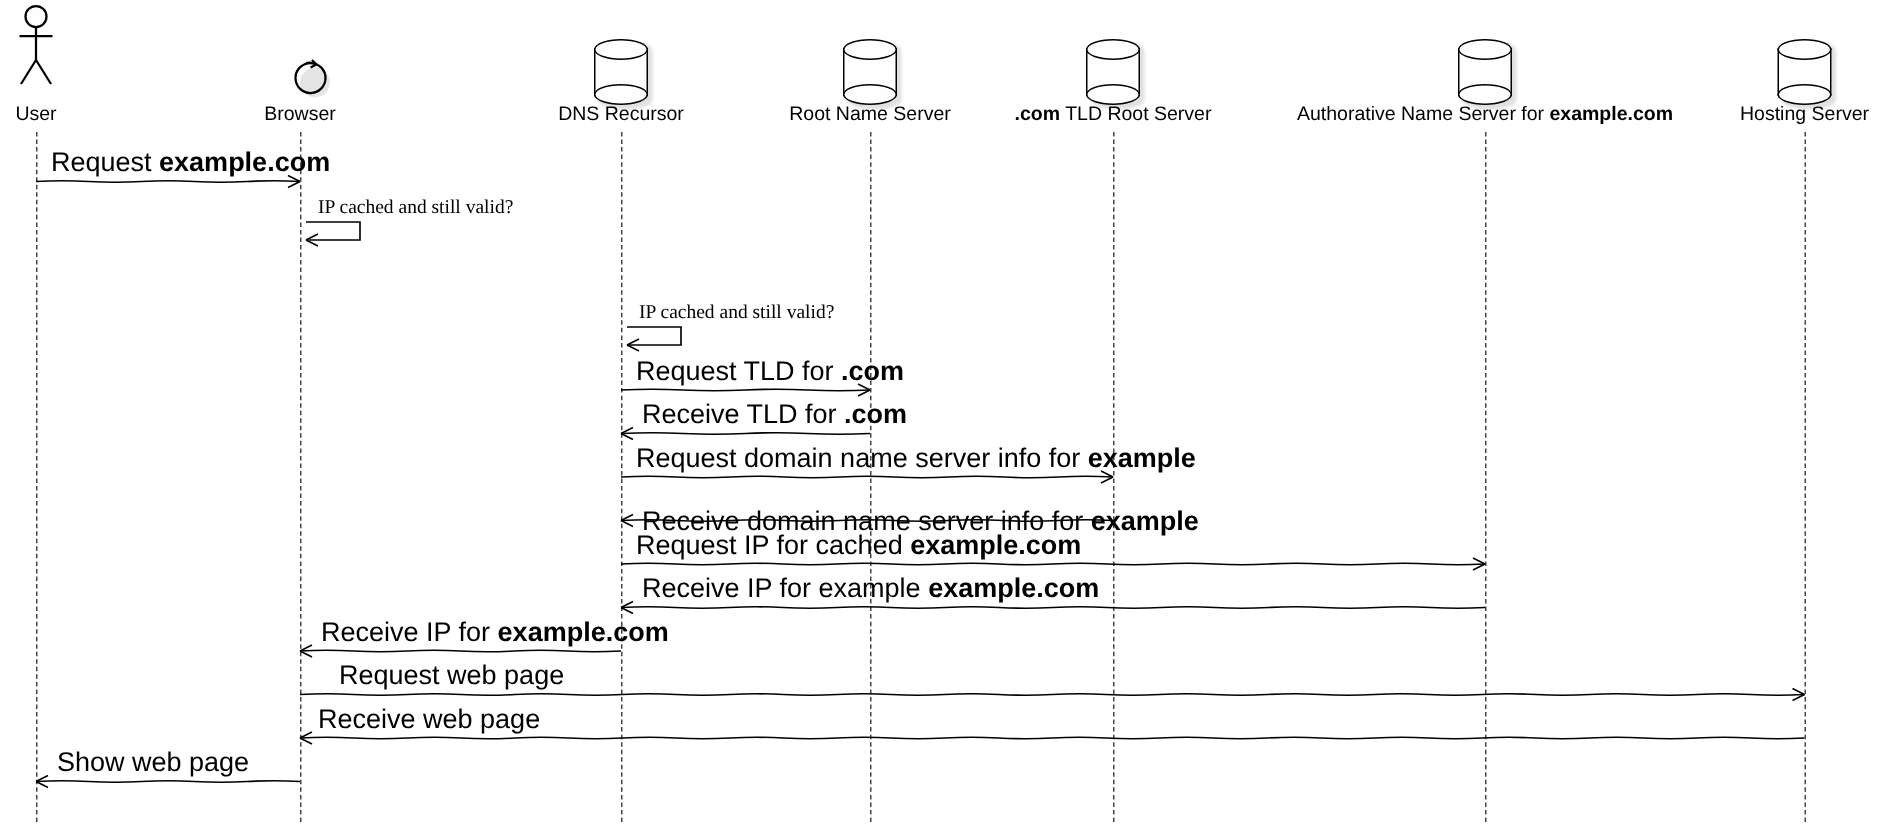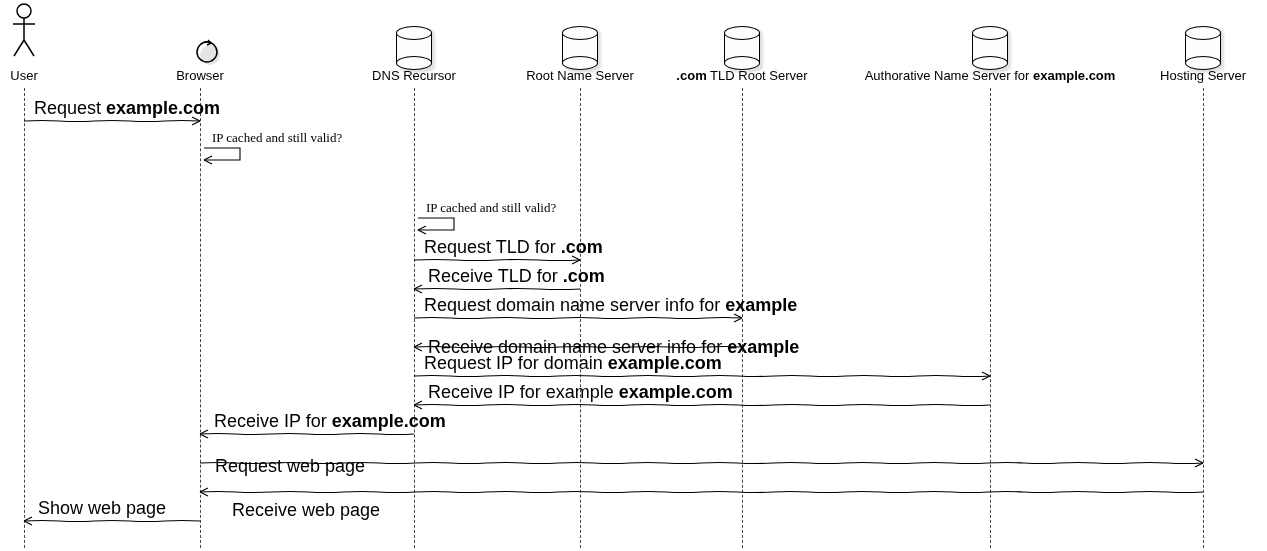--- a/index.html
+++ b/index.html
@@ -275,21 +275,21 @@
         <path d="M 0 5 L 8 1 M 0 5 L 8 9" fill="none" stroke="#000" stroke-width="1.1"></path>
       </svg>
       <div class="text" style="left: 14px; margin-top: 13px;"><span><span>Receive domain name server info for </span><b>example</b></span></div>
     </div>
 
   <div class="msg" style="left: 414px; top: 371px; width: 576px;">
       <svg width="576" height="16">
         <path d="M 0 5 Q 18 4 36 5 Q 54 6 72 5 Q 90 4 108 5 Q 126 6 144 5 Q 162 4 180 5 Q 198 6 216 5 Q 234 4 252 5 Q 270 6 288 5 Q 306 4 324 5 Q 342 6 360 5 Q 378 4 396 5 Q 414 6 432 5 Q 450 4 468 5 Q 486 6 504 5 Q 522 4 540 5 Q 558 6 576 5" fill="none" stroke="#000" stroke-width="1.1"></path>
         <path d="M 576 5 L 568 1 M 576 5 L 568 9" fill="none" stroke="#000" stroke-width="1.1"></path>
       </svg>
-      <div class="text" style="left: 10px;"><span><span>Request IP for domain </span><b>example.com</b></span></div>
+      <div class="text" style="left: 10px;"><span><span>Request IP for cached </span><b>example.com</b></span></div>
     </div>
   <div class="msg" style="left: 414px; top: 400px; width: 576px;">
       <svg width="576" height="16">
         <path d="M 0 5 Q 18 4 36 5 Q 54 6 72 5 Q 90 4 108 5 Q 126 6 144 5 Q 162 4 180 5 Q 198 6 216 5 Q 234 4 252 5 Q 270 6 288 5 Q 306 4 324 5 Q 342 6 360 5 Q 378 4 396 5 Q 414 6 432 5 Q 450 4 468 5 Q 486 6 504 5 Q 522 4 540 5 Q 558 6 576 5" fill="none" stroke="#000" stroke-width="1.1"></path>
         <path d="M 0 5 L 8 1 M 0 5 L 8 9" fill="none" stroke="#000" stroke-width="1.1"></path>
       </svg>
       <div class="text" style="left: 14px;"><span><span>Receive IP for example </span><b>example.com</b></span></div>
     </div>
 
   <div class="msg" style="left: 200px; top: 429px; width: 214px;">
@@ -298,28 +298,28 @@
         <path d="M 0 5 L 8 1 M 0 5 L 8 9" fill="none" stroke="#000" stroke-width="1.1"></path>
       </svg>
       <div class="text" style="left: 14px;"><span><span>Receive IP for </span><b>example.com</b></span></div>
     </div>
 
   <div class="msg" style="left: 200px; top: 458px; width: 1003px;">
       <svg width="1003" height="16">
         <path d="M 0 5 Q 17.910714285714285 4 35.82142857142857 5 Q 53.732142857142854 6 71.64285714285714 5 Q 89.55357142857143 4 107.46428571428571 5 Q 125.375 6 143.28571428571428 5 Q 161.19642857142858 4 179.10714285714286 5 Q 197.01785714285714 6 214.92857142857142 5 Q 232.83928571428572 4 250.75 5 Q 268.6607142857143 6 286.57142857142856 5 Q 304.48214285714283 4 322.39285714285717 5 Q 340.30357142857144 6 358.2142857142857 5 Q 376.125 4 394.0357142857143 5 Q 411.94642857142856 6 429.85714285714283 5 Q 447.76785714285717 4 465.67857142857144 5 Q 483.5892857142857 6 501.5 5 Q 519.4107142857143 4 537.3214285714286 5 Q 555.2321428571429 6 573.1428571428571 5 Q 591.0535714285714 4 608.9642857142857 5 Q 626.875 6 644.7857142857143 5 Q 662.6964285714286 4 680.6071428571429 5 Q 698.5178571428571 6 716.4285714285714 5 Q 734.3392857142857 4 752.25 5 Q 770.1607142857143 6 788.0714285714286 5 Q 805.9821428571429 4 823.8928571428571 5 Q 841.8035714285714 6 859.7142857142857 5 Q 877.625 4 895.5357142857143 5 Q 913.4464285714286 6 931.3571428571429 5 Q 949.2678571428571 4 967.1785714285714 5 Q 985.0892857142857 6 1003 5" fill="none" stroke="#000" stroke-width="1.1"></path>
         <path d="M 1003 5 L 995 1 M 1003 5 L 995 9" fill="none" stroke="#000" stroke-width="1.1"></path>
       </svg>
-      <div class="text" style="left: 15px; margin-top: 16px;"><span><span>Request web page</span></span></div>
+      <div class="text" style="left: 26px;"><span><span>Request web page</span></span></div>
     </div>
   <div class="msg" style="left: 200px; top: 487px; width: 1003px;">
       <svg width="1003" height="16">
         <path d="M 0 5 Q 17.910714285714285 4 35.82142857142857 5 Q 53.732142857142854 6 71.64285714285714 5 Q 89.55357142857143 4 107.46428571428571 5 Q 125.375 6 143.28571428571428 5 Q 161.19642857142858 4 179.10714285714286 5 Q 197.01785714285714 6 214.92857142857142 5 Q 232.83928571428572 4 250.75 5 Q 268.6607142857143 6 286.57142857142856 5 Q 304.48214285714283 4 322.39285714285717 5 Q 340.30357142857144 6 358.2142857142857 5 Q 376.125 4 394.0357142857143 5 Q 411.94642857142856 6 429.85714285714283 5 Q 447.76785714285717 4 465.67857142857144 5 Q 483.5892857142857 6 501.5 5 Q 519.4107142857143 4 537.3214285714286 5 Q 555.2321428571429 6 573.1428571428571 5 Q 591.0535714285714 4 608.9642857142857 5 Q 626.875 6 644.7857142857143 5 Q 662.6964285714286 4 680.6071428571429 5 Q 698.5178571428571 6 716.4285714285714 5 Q 734.3392857142857 4 752.25 5 Q 770.1607142857143 6 788.0714285714286 5 Q 805.9821428571429 4 823.8928571428571 5 Q 841.8035714285714 6 859.7142857142857 5 Q 877.625 4 895.5357142857143 5 Q 913.4464285714286 6 931.3571428571429 5 Q 949.2678571428571 4 967.1785714285714 5 Q 985.0892857142857 6 1003 5" fill="none" stroke="#000" stroke-width="1.1"></path>
         <path d="M 0 5 L 8 1 M 0 5 L 8 9" fill="none" stroke="#000" stroke-width="1.1"></path>
       </svg>
-      <div class="text" style="left: 32px; margin-top: 31px;"><span><span>Receive web page</span></span></div>
+      <div class="text" style="left: 12px;"><span><span>Receive web page</span></span></div>
     </div>
 
   <div class="msg" style="left: 24px; top: 516px; width: 176px;">
       <svg width="176" height="16">
         <path d="M 0 5 Q 17.6 4 35.2 5 Q 52.8 6 70.4 5 Q 88 4 105.6 5 Q 123.2 6 140.8 5 Q 158.4 4 176 5" fill="none" stroke="#000" stroke-width="1.1"></path>
         <path d="M 0 5 L 8 1 M 0 5 L 8 9" fill="none" stroke="#000" stroke-width="1.1"></path>
       </svg>
       <div class="text" style="left: 14px;"><span><span>Show web page</span></span></div>
     </div>
 

